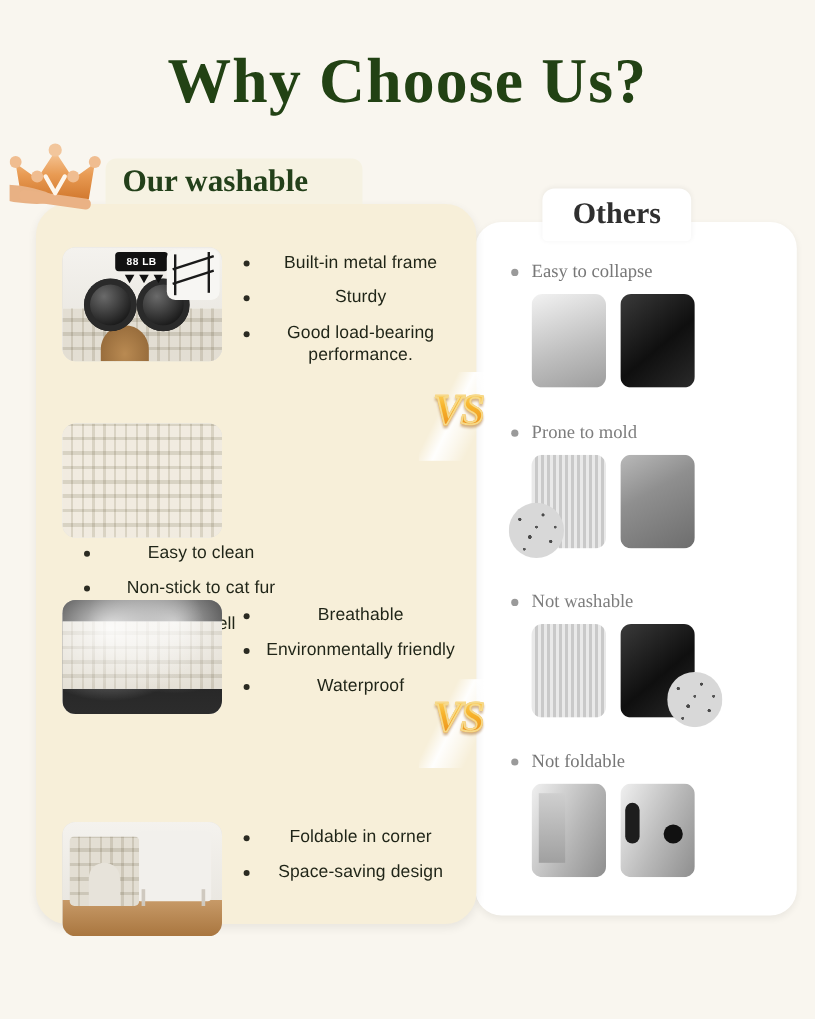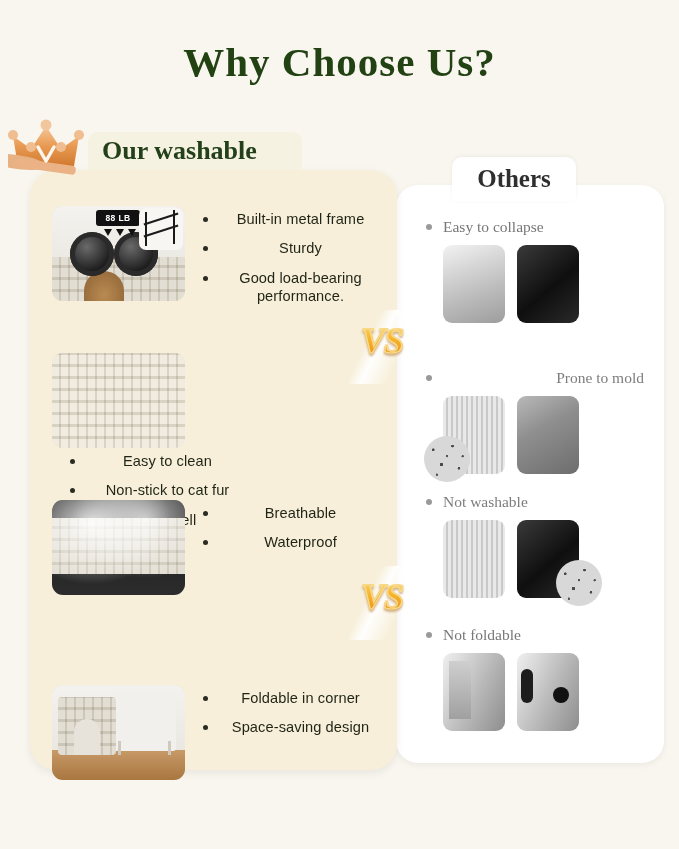--- a/index.html
+++ b/index.html
@@ -12,21 +12,21 @@
     position:relative;
   }
   .page{position:relative;width:679px;height:849px;}
 
   
   .title{
     position:absolute;top:38px;left:0;width:679px;
     text-align:center;
     font-family:"Liberation Serif", serif;
     font-weight:bold;
-    font-size:41px;
+    font-size:53px;
     letter-spacing:1px;
     color:#224214;
   }
 
   
   .others-card{
     position:absolute;left:396px;top:185px;
     width:268px;height:578px;
     background:#ffffff;
     border-radius:22px;
@@ -270,20 +270,21 @@
   </div>
 
   <div class="prow" style="top:500px;">
     <div class="thumb">
       <div class="ph" style="background:linear-gradient(180deg,#1b1b1b,#2c2c2c);"></div>
       <div style="position:absolute;left:0;top:18px;width:133px;height:56px;" class="wicker"></div>
       <div class="steam"></div>
     </div>
     <ul class="pbul">
       <li>Breathable</li>
+      <li>Environmentally friendly</li>
       <li>Waterproof</li>
     </ul>
   </div>
 
   <div class="prow" style="top:685px;">
     <div class="thumb">
       <div class="ph wall"></div>
       <div style="position:absolute;left:0;bottom:0;width:133px;height:30px;" class="wood"></div>
       <div style="position:absolute;left:62px;top:8px;width:62px;height:58px;background:#f2f0ec;border-radius:3px;"></div>
       <div style="position:absolute;left:66px;top:56px;width:3px;height:14px;background:#cfc9bf;"></div>
@@ -302,21 +303,21 @@
     <div class="opair">
       <div class="oimg a">
           <div class="ph gray1"></div>
         </div>
       <div class="oimg b">
           <div class="ph darkf"></div>
         </div>
     </div>
   </div>
 
-  <div class="orow" style="top:369px;text-align:right;">
+  <div class="orow" style="top:352px;">
     <div class="olabel">Prone to mold</div>
     <div class="opair">
       <div class="oimg a">
           <div class="ph ribbed"></div>
         </div>
       <div class="oimg b">
           <div class="ph moldy"></div>
         </div>
       <div class="ocircle speckle" style="left:0px;top:40px;"></div>
     </div>

